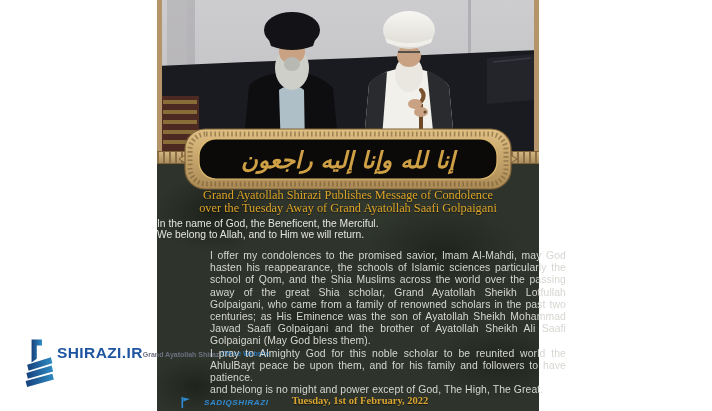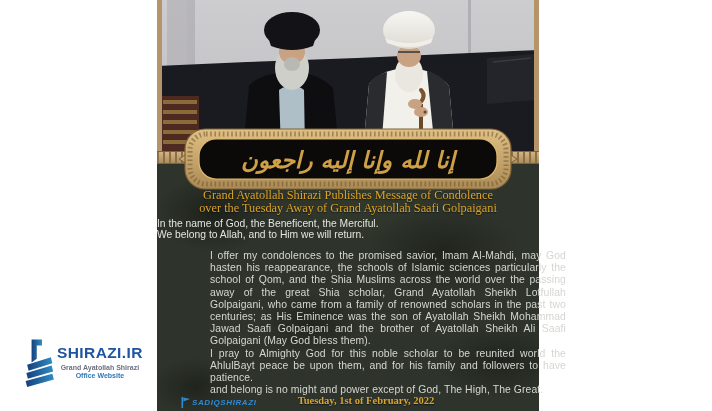--- a/index.html
+++ b/index.html
@@ -31,28 +31,28 @@
   #plaque{position:absolute;left:22px;top:126px;width:338px;height:66px;z-index:5;font-style:italic;}
   
   #title{position:absolute;left:0;top:189px;width:382px;text-align:center;z-index:6;
       font-family:"Liberation Serif",serif;font-weight:normal;font-size:12.3px;line-height:13px;
       color:#dda428;text-shadow:0 1px 1px rgba(0,0,0,.6);}
   #bismillah{position:absolute;left:0;top:218px;width:382px;text-align:left;z-index:6;
       font-size:10.3px;line-height:11px;color:#e4e4df;}
   #bodytext{position:absolute;left:0;top:250px;width:382px;padding:0 13px;box-sizing:border-box;z-index:6;
       font-size:10.4px;line-height:12.2px;color:#d6d6d1;text-align:justify;letter-spacing:0.1px;margin-left:40px;}
   #footer{position:absolute;left:0;top:394px;width:382px;height:17px;z-index:6;}
-  #handle{position:absolute;left:24px;top:3px;display:flex;align-items:center;gap:2px;
+  #handle{position:absolute;left:24px;top:3px;display:flex;align-items:center;gap:14px;
       color:#2f8ad2;font-size:8px;font-weight:bold;font-style:italic;letter-spacing:.6px;}
-  #post-date{position:absolute;left:50%;top:1px;transform:translateX(-50%);margin-left:18px;
+  #post-date{position:absolute;left:50%;top:1px;transform:translateX(-50%);margin-left:12px;
       font-family:"Liberation Serif",serif;font-weight:bold;font-size:10.5px;color:#d9a431;
       text-shadow:0 1px 1px rgba(0,0,0,.6);white-space:nowrap;}
   
   #sitelogo{position:absolute;left:24px;top:338px;display:flex;align-items:flex-start;gap:3px;}
-  #sitelogo .logo-texts{display:flex;flex-direction:column;align-items:center;margin-top:6px;}
+  #sitelogo .logo-texts{display:flex;flex-direction:row;align-items:center;margin-top:6px;}
   #logo-title{font-size:15.5px;font-weight:bold;letter-spacing:.4px;color:#1d55a0;
       font-family:"Liberation Sans",sans-serif;}
   #logo-sub1{font-size:7px;font-weight:bold;color:#6b7080;margin-top:2px;}
   #logo-sub2{font-size:7px;font-weight:bold;color:#2f77b5;margin-top:1px;}
 </style>
 </head>
 <body>
 
 <div id="stage">
 

